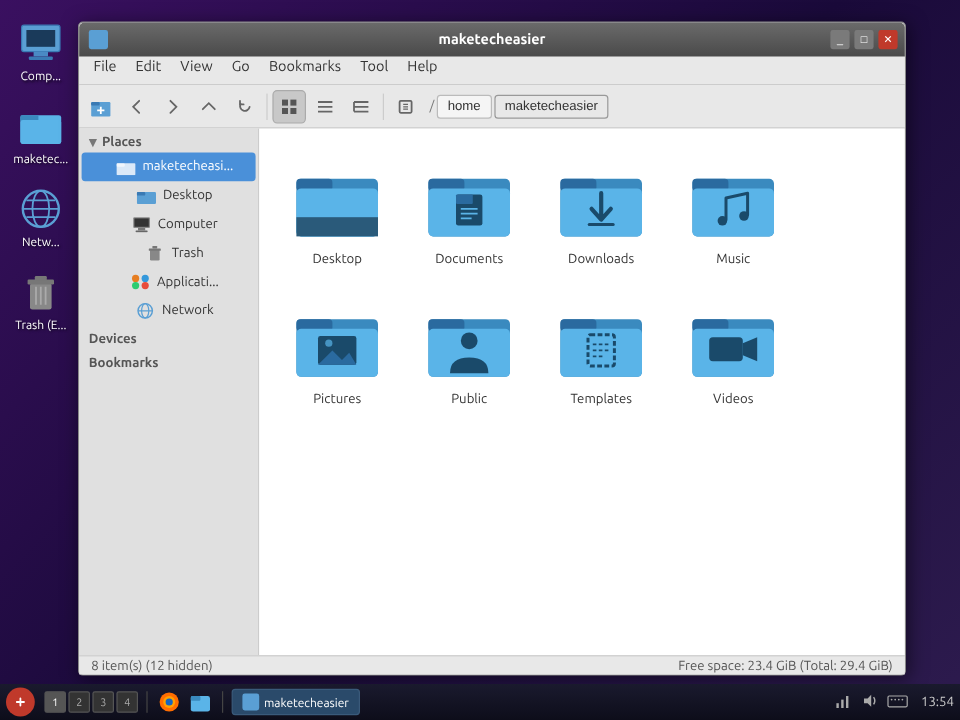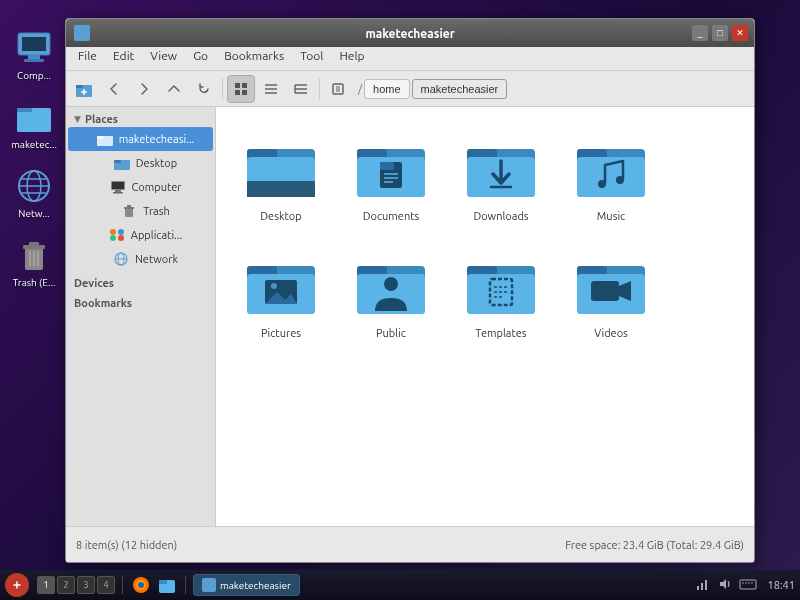--- a/index.html
+++ b/index.html
@@ -17,21 +17,21 @@
       width: 800px;
       height: 600px;
       background: linear-gradient(135deg, #3a1060 0%, #1a0a3a 50%, #2d1b4e 100%);
       position: relative;
     }
 
     
     .desktop-icons {
       position: absolute;
       left: 0;
-      top: 20px;
+      top: 8px;
       width: 68px;
       display: flex;
       flex-direction: column;
       align-items: center;
       gap: 10px;
       padding: 5px;
     }
 
     .desktop-icon {
       display: flex;
@@ -332,21 +332,21 @@
 
     
     .folder-svg {
       width: 76px;
       height: 76px;
     }
 
     
     .statusbar {
       background: #e8e8e8;
-      height: 36px;
+      height: 16px;
       border-top: 1px solid #ccc;
       display: flex;
       align-items: center;
       justify-content: space-between;
       padding: 0 10px;
       font-size: 11px;
       color: #555;
       flex-shrink: 0;
     }
 
@@ -881,17 +881,17 @@
       </div>
       <div class="tray-icon">
         <svg width="18" height="14" viewBox="0 0 18 14">
           <rect x="1" y="3" width="16" height="9" rx="1" fill="none" stroke="#aaa" stroke-width="1"></rect>
           <line x1="4" y1="6" x2="4" y2="6" stroke="#aaa" stroke-width="1.5" stroke-linecap="round"></line>
           <line x1="7" y1="6" x2="7" y2="6" stroke="#aaa" stroke-width="1.5" stroke-linecap="round"></line>
           <line x1="10" y1="6" x2="10" y2="6" stroke="#aaa" stroke-width="1.5" stroke-linecap="round"></line>
           <line x1="13" y1="6" x2="13" y2="6" stroke="#aaa" stroke-width="1.5" stroke-linecap="round"></line>
         </svg>
       </div>
-      <span class="tray-time">18:41</span>
+      <span class="tray-time">13:54</span>
     </div>
   </div>
 
 </div>
 
 </body></html>

